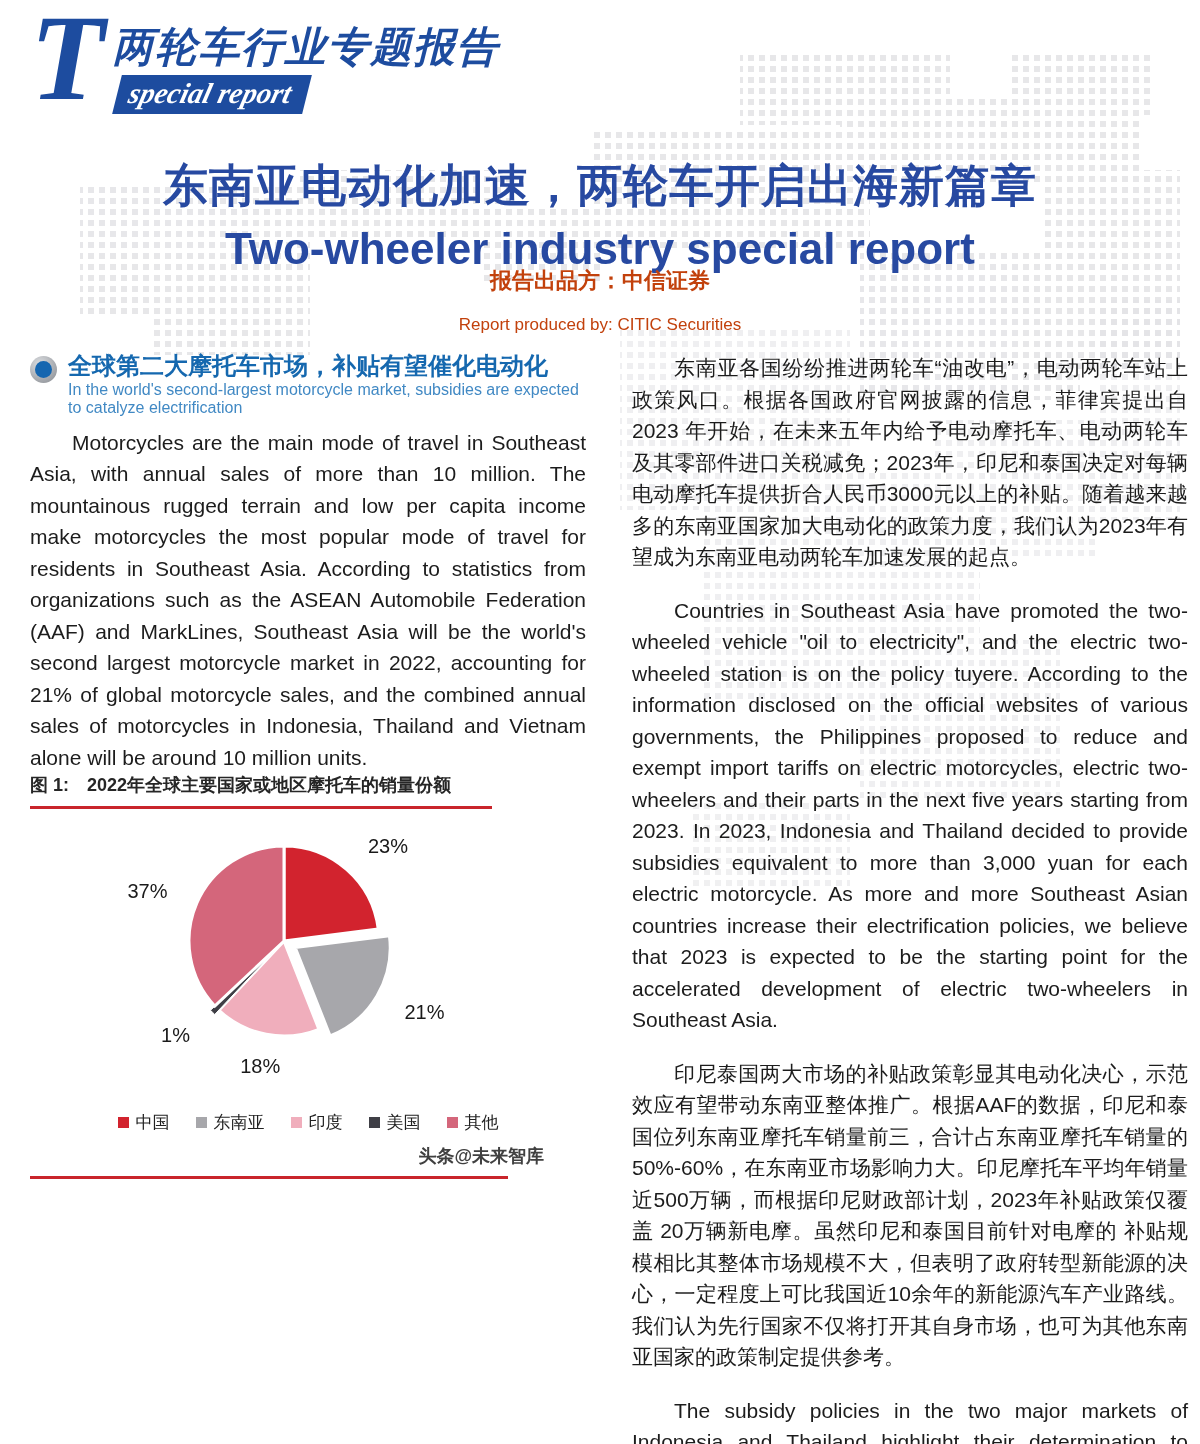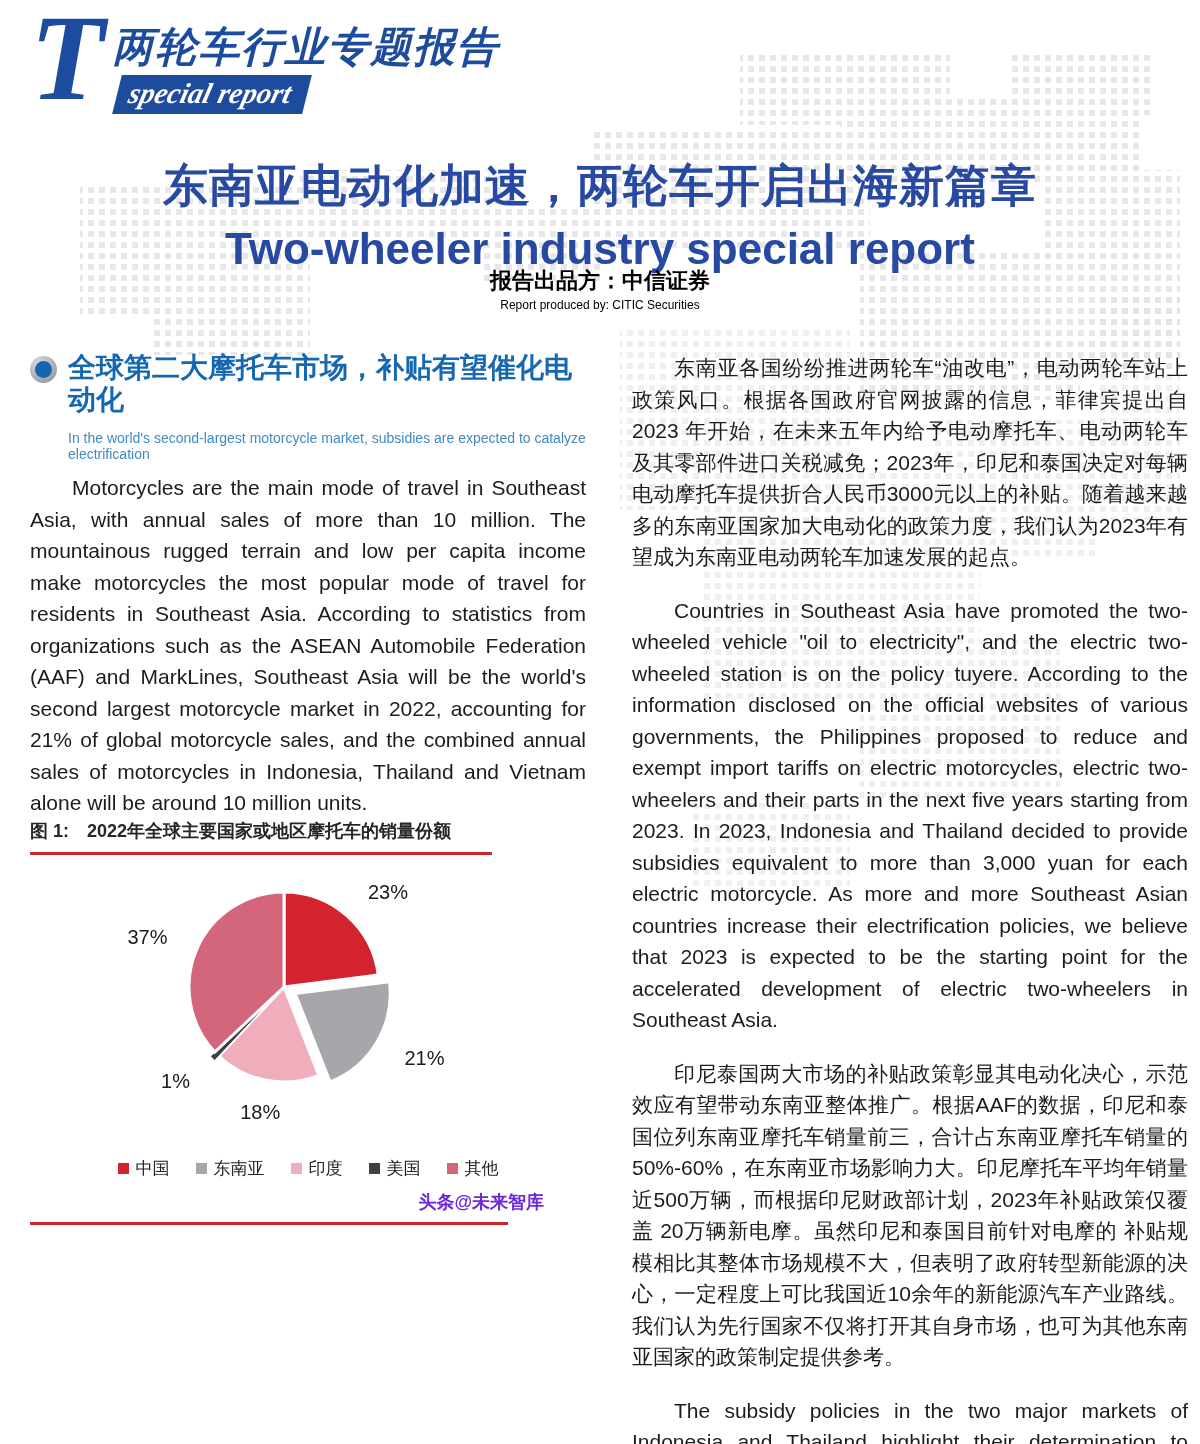--- a/index.html
+++ b/index.html
@@ -14,47 +14,47 @@
   .logo-right{margin-left:8px;padding-top:12px;}
   .logo-cn{font-size:41px;font-weight:bold;font-style:italic;letter-spacing:2px;white-space:nowrap;text-align:center;}
   .logo-en-row{display:flex;align-items:center;margin-top:0px;}
   .logo-en{font-family:"Liberation Serif",serif;font-style:italic;font-weight:bold;font-size:29px;white-space:nowrap;}
   .logo-badge{background:#1d4c9f;transform:skewX(-14deg);padding:2px 16px 4px 12px;margin-left:4px;}
   .logo-badge span{display:inline-block;font-family:"Liberation Serif",serif;font-style:italic;font-weight:bold;font-size:29px;color:#fff;white-space:nowrap;}
   
   .title-block{position:absolute;top:148px;left:0;width:100%;text-align:center;color:#2749a1;z-index:1;}
   .title-cn{font-size:45px;font-weight:bold;letter-spacing:1px;margin:8px;}
   .title-en{font-size:44px;font-weight:bold;margin:4px 0 0 0;}
-  .producer-row{position:absolute;top:266px;left:0;width:100%;display:flex;justify-content:center;gap:94px;z-index:1;color:#000000;}
+  .producer-row{position:absolute;top:266px;left:0;width:100%;display:flex;justify-content:center;gap:94px;z-index:1;color:#c2410c;}
   .producer .cn{font-size:22px;font-weight:bold;text-align:center;}
-  .producer .en{font-size:12px;margin-top:2px;text-align:center;}
+  .producer .en{font-size:17px;margin-top:19px;text-align:center;}
   
   .col{position:absolute;top:352px;width:556px;z-index:1;}
   .col-left{left:30px;}
   .col-right{left:632px;}
   .section-head{display:flex;gap:11px;align-items:flex-start;}
   .bullet{width:27px;height:27px;border-radius:50%;flex:0 0 27px;margin-top:4px;
     background:radial-gradient(circle at 36% 30%,#dcdee1,#85898f);
     display:flex;align-items:center;justify-content:center;}
   .bullet-inner{width:17px;height:17px;border-radius:50%;background:#1566b0;}
-  .sec-title{font-size:28px;font-weight:bold;color:#1568af;line-height:1.15;margin:0;}
-  .sec-sub{font-size:14px;color:#4189c4;margin-top:14px;}
+  .sec-title{font-size:24px;font-weight:bold;color:#1568af;line-height:1.15;margin:0;}
+  .sec-sub{font-size:16px;color:#4189c4;margin-top:1px;}
   .cn-text,.en-text{font-size:21px;line-height:31.5px;text-align:justify;color:#1c1c1c;margin:10px 0 0 0;text-indent:2em;}
   .gap-top{margin-top:22px;}
   
   .figure{margin-top:0;}
   .fig-caption{font-size:18px;font-weight:bold;color:#262626;}
   .fig-caption .fig-label{margin-right:18px;}
   .fig-rule{height:3px;background:#c9252b;width:462px;margin-top:9px;}
   .pie-svg{display:block;margin:6px 0 0 4px;}
   .pie-label{font-size:20px;fill:#1a1a1a;font-family:"Liberation Sans",sans-serif;}
   .legend{display:flex;justify-content:center;gap:26px;font-size:17px;color:#222;margin-top:0;align-items:center;}
   .legend-item{display:flex;align-items:center;gap:7px;font-family:Liberation Serif, serif;}
   .legend-swatch{width:11px;height:11px;display:inline-block;}
-  .credit{text-align:right;font-size:18px;font-weight:bold;margin:10px 42px 0 0;color:#6d28d9;}
+  .credit{text-align:right;font-size:18px;font-weight:bold;margin:10px 42px 0 0;color:#404040;}
   .fig-bottom-rule{height:3px;background:#c9252b;width:478px;margin-top:8px;}
 </style>
 </head>
 <body>
 
 <svg class="bg-map" width="1200" height="1444">
   <defs>
     <pattern id="dots" width="11" height="11" patternUnits="userSpaceOnUse">
       <rect width="6" height="6" fill="#e3e3e6"></rect>
     </pattern>

